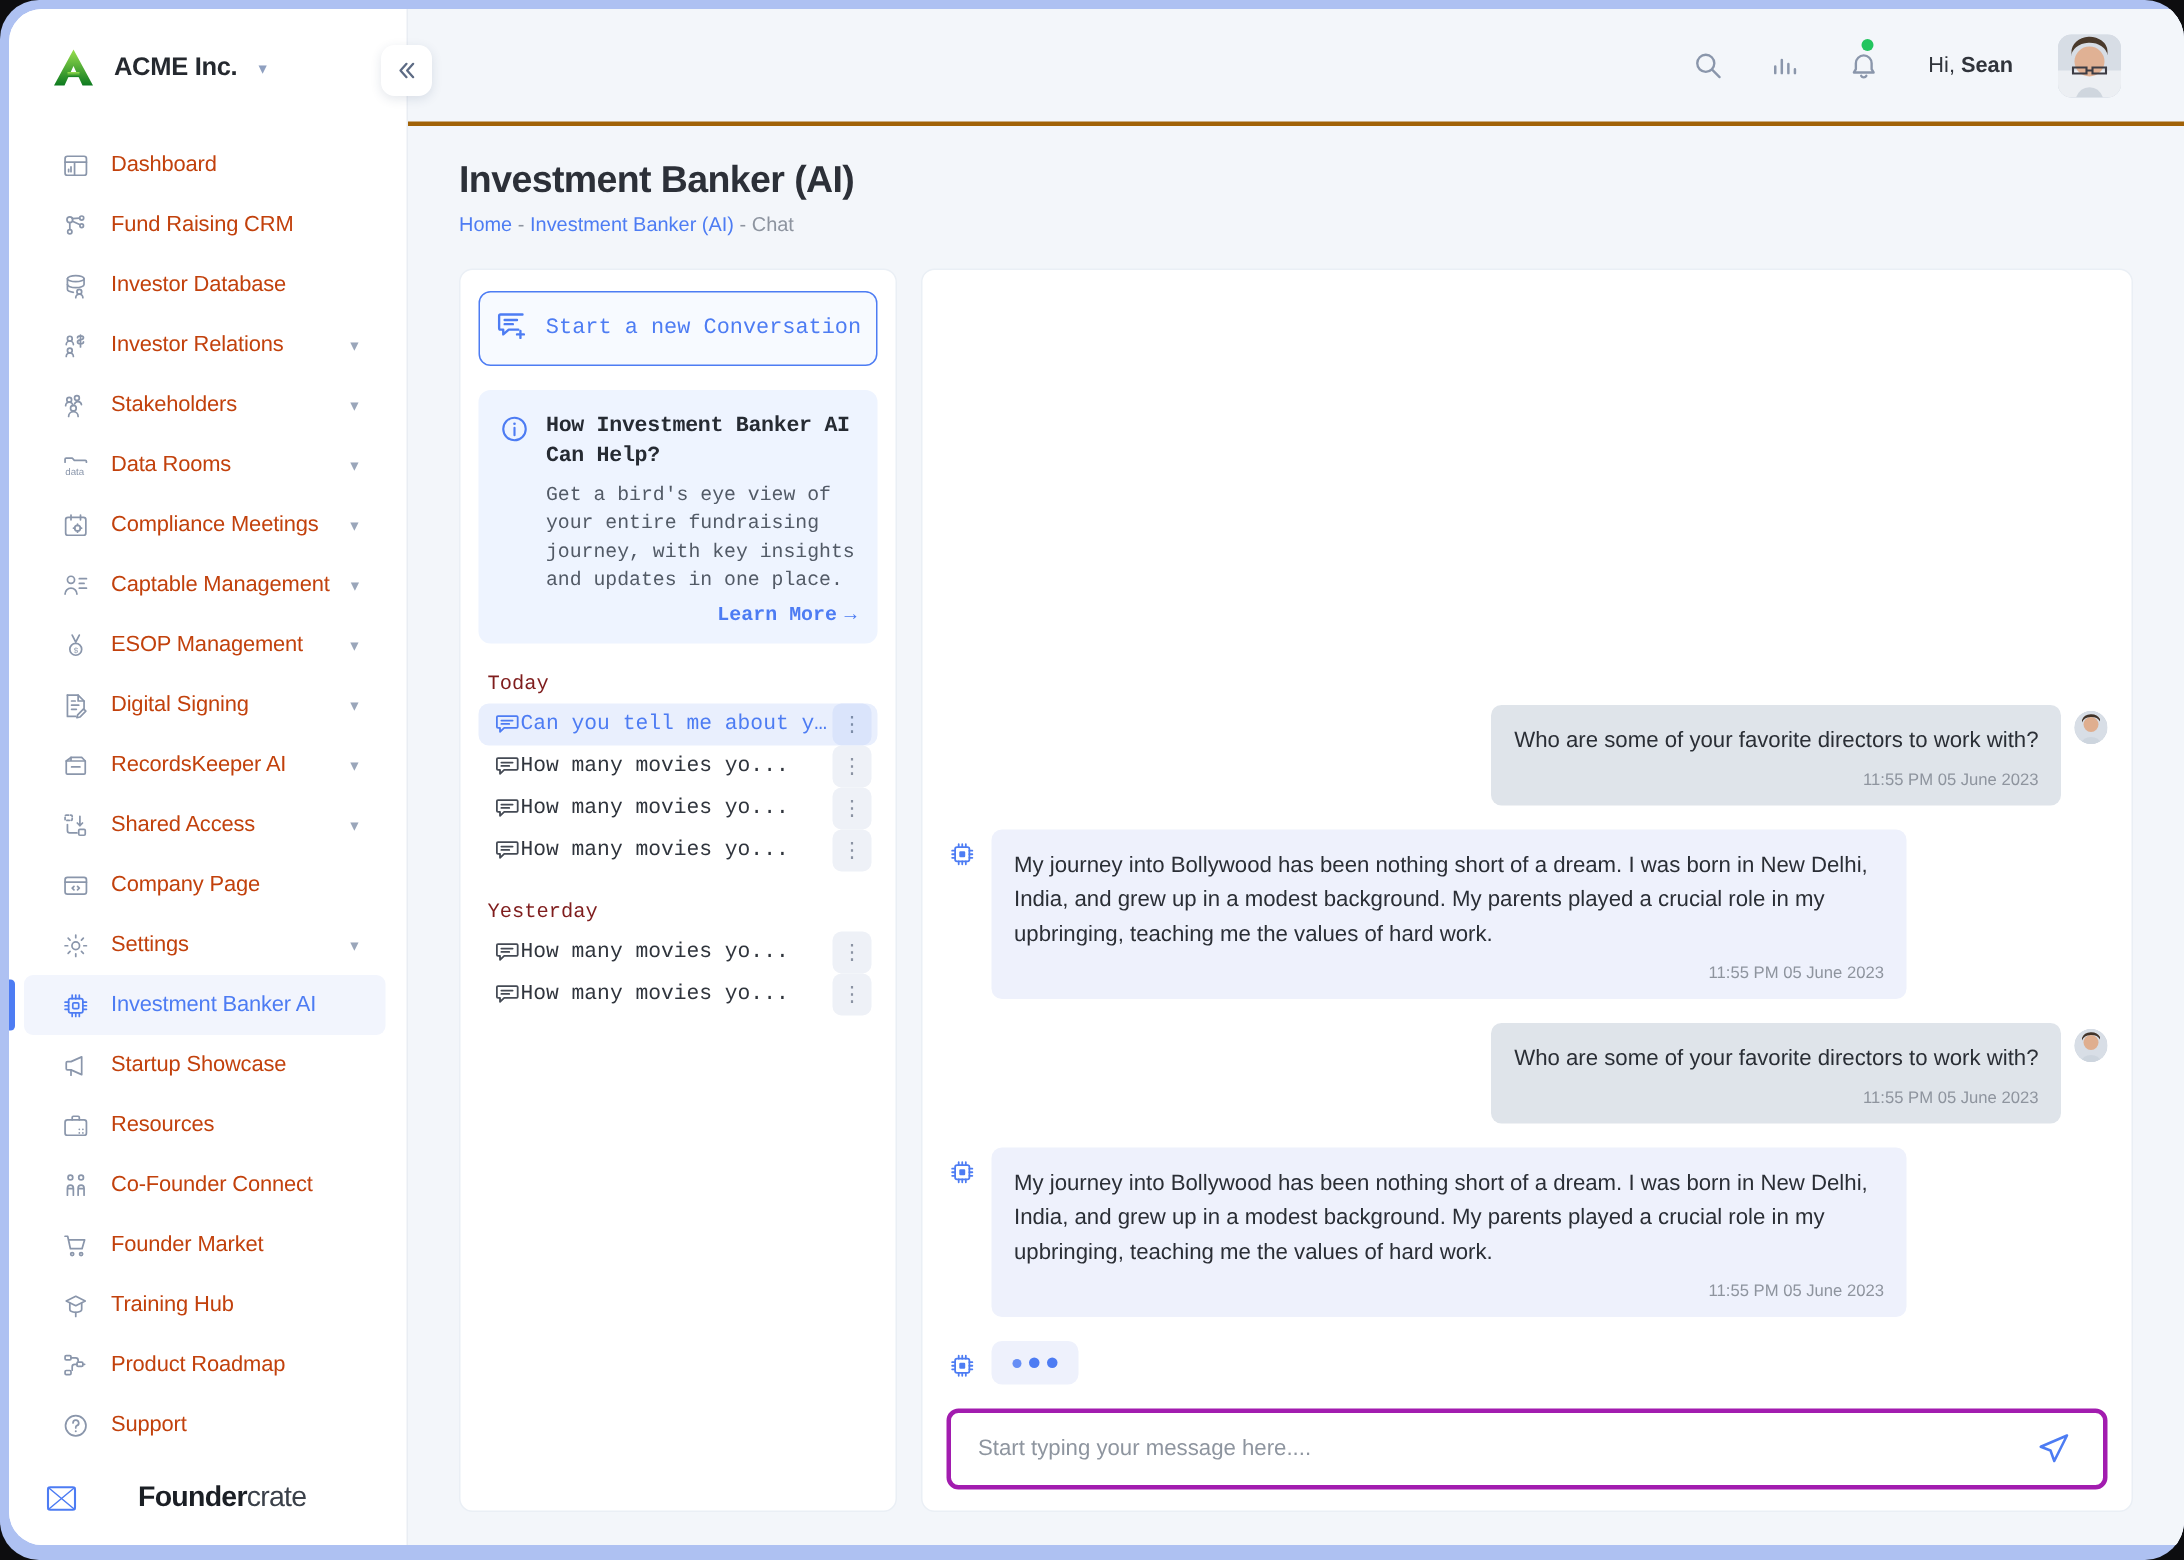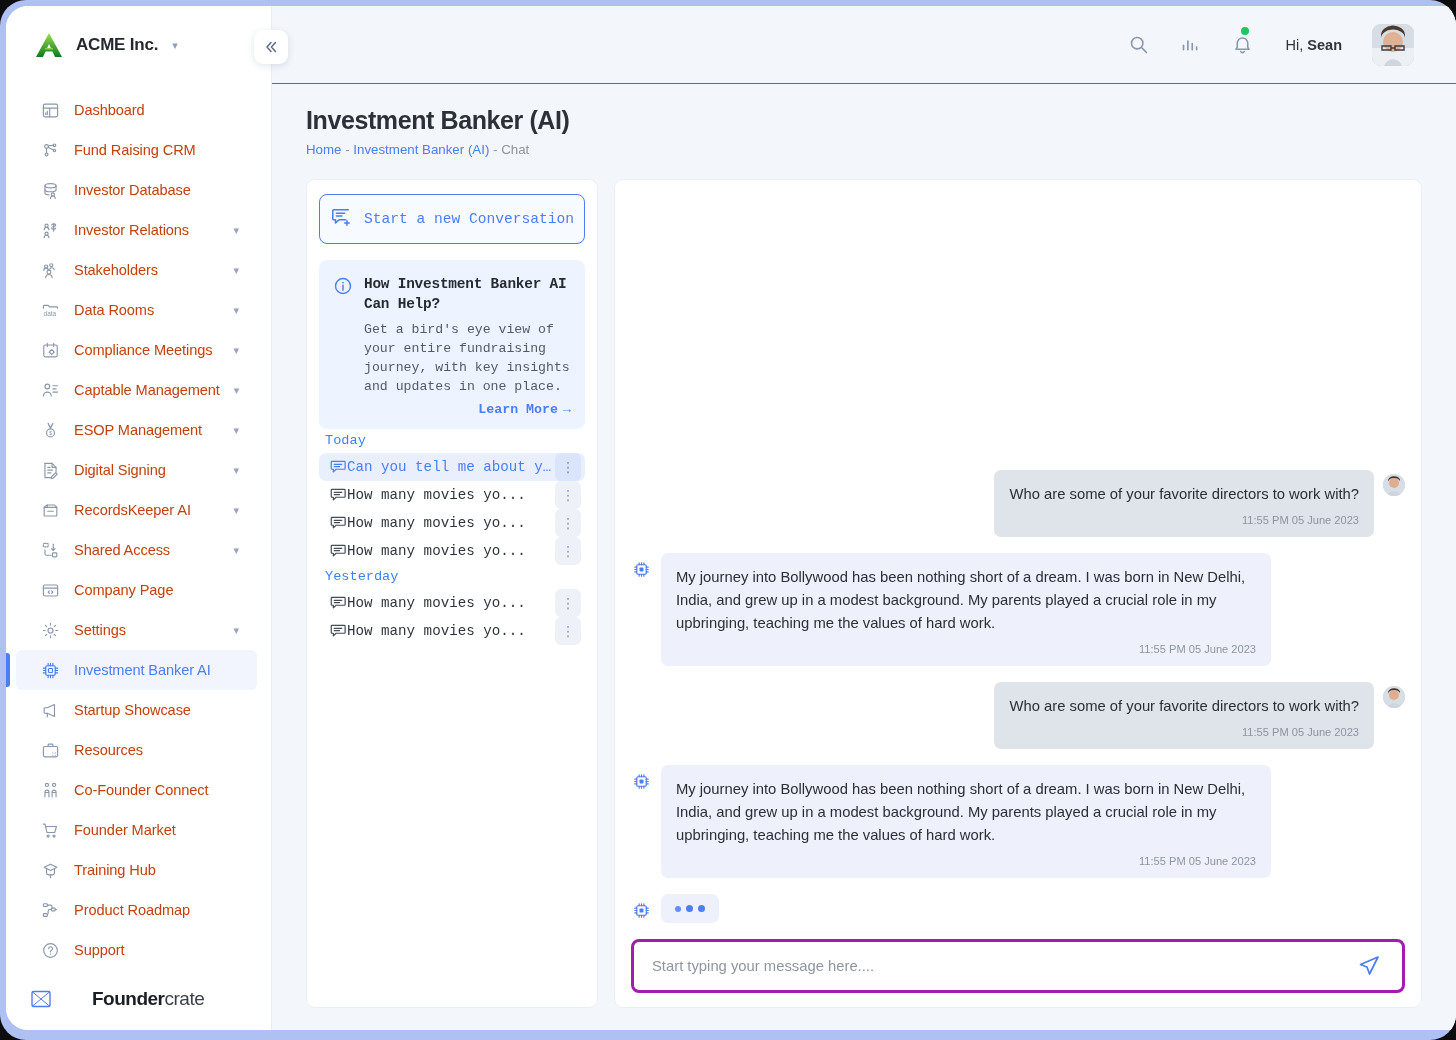--- a/index.html
+++ b/index.html
@@ -96,21 +96,21 @@
     display: flex; align-items: center; justify-content: center;
     color: #5d6b84; font-size: 15px; cursor: pointer;
     z-index: 20;
   }
 
   
   .main { flex: 1 1 auto; display: flex; flex-direction: column; min-width: 0; }
   .topbar {
     height: 78px; flex: 0 0 78px;
     background: #f3f6fa;
-    border-bottom: 1px solid #a16207;
+    border-bottom: 3px solid #a16207;
     display: flex; align-items: center; justify-content: flex-end;
     padding-right: 42px; gap: 26px;
   }
   .top-ico {
     width: 26px; height: 26px;
     display: flex; align-items: center; justify-content: center;
     color: #8a96ab; cursor: pointer; position: relative;
   }
   .bell-dot {
     position: absolute; top: -5px; left: 11px;
@@ -171,22 +171,22 @@
     font-size: 13.2px; color: #525a66; line-height: 1.45; margin-top: 5px;
   }
   .help-link {
     margin-top: 6px; text-align: right;
     font-size: 13.3px; color: #4d7cf3; font-weight: bold;
     cursor: pointer;
   }
   .help-link .arr { margin-left: 5px; }
 
   .group-label {
-    font-size: 13.6px; color: #3b82f6; font-weight: normal;
-    margin: 4px 0 5px 6px;
+    font-size: 13.6px; color: #7f1d1d; font-weight: normal;
+    margin: 20px 0 5px 6px;
   }
   .conv-item {
     height: 28px; border-radius: 7px;
     display: flex; align-items: center; 
     padding: 0 4px 0 10px; cursor: pointer;
   }
   .conv-item .c-ico { flex: 0 0 18px; color: #444a54; display: flex; }
   .conv-item .c-txt {
     flex: 1 1 auto; font-size: 14.2px; color: #30353d;
     white-space: nowrap; overflow: hidden; text-overflow: ellipsis;

